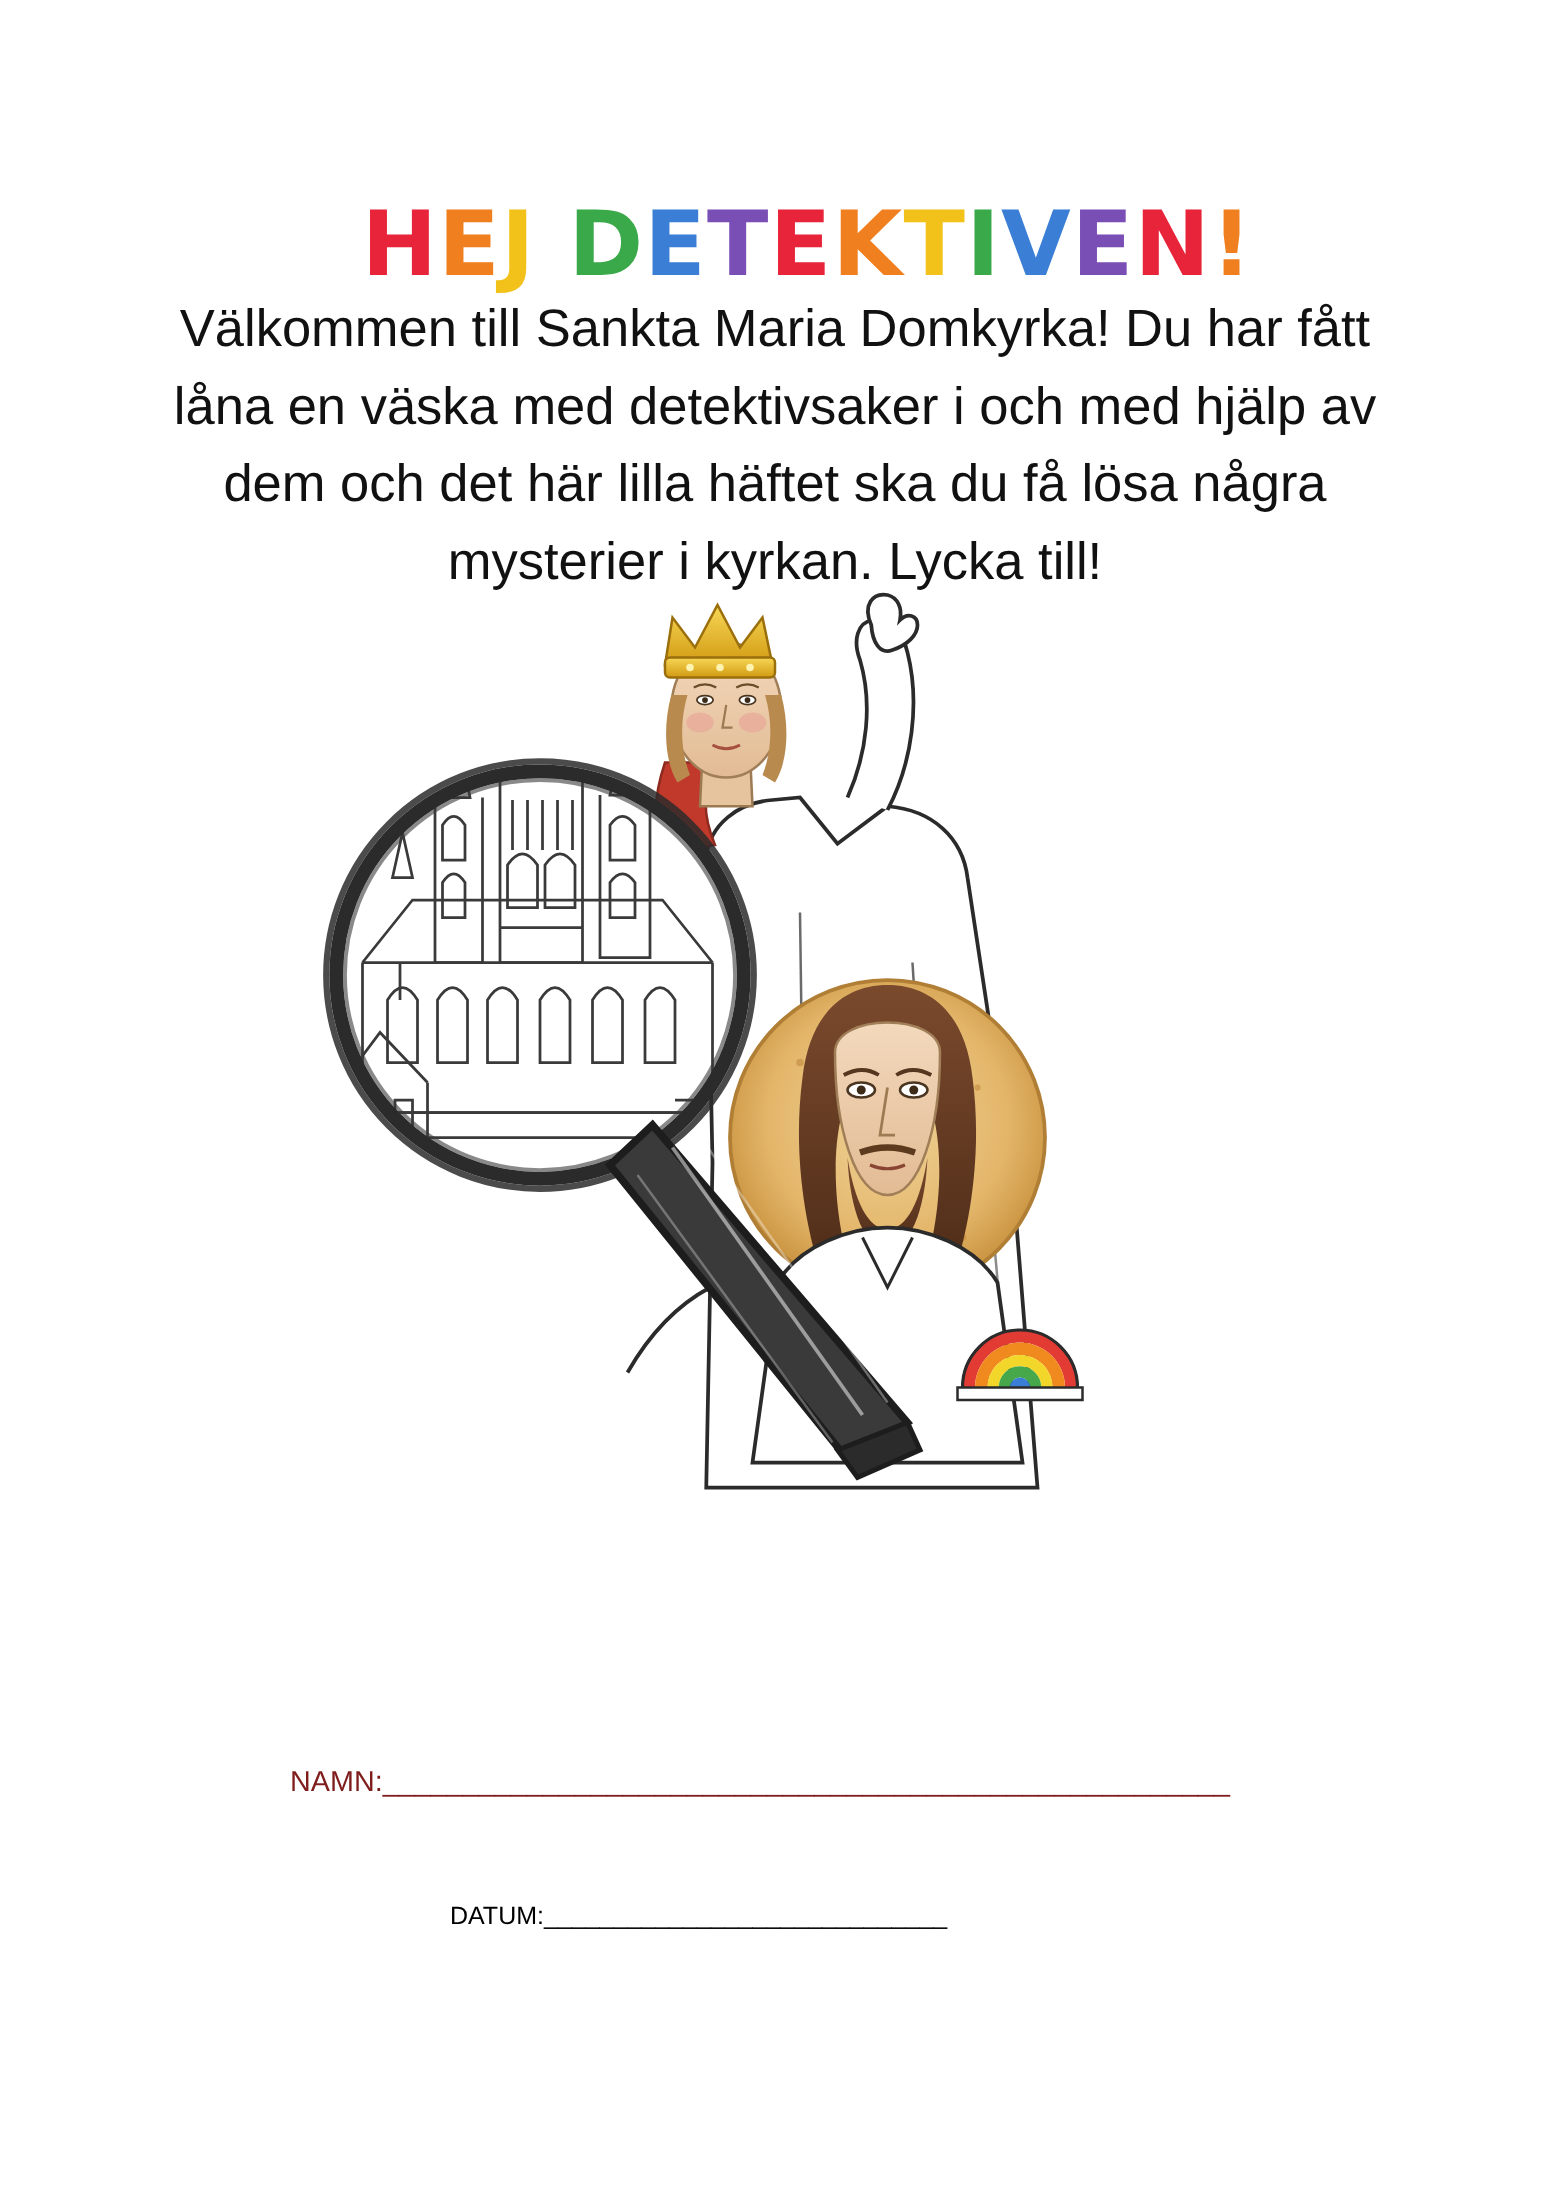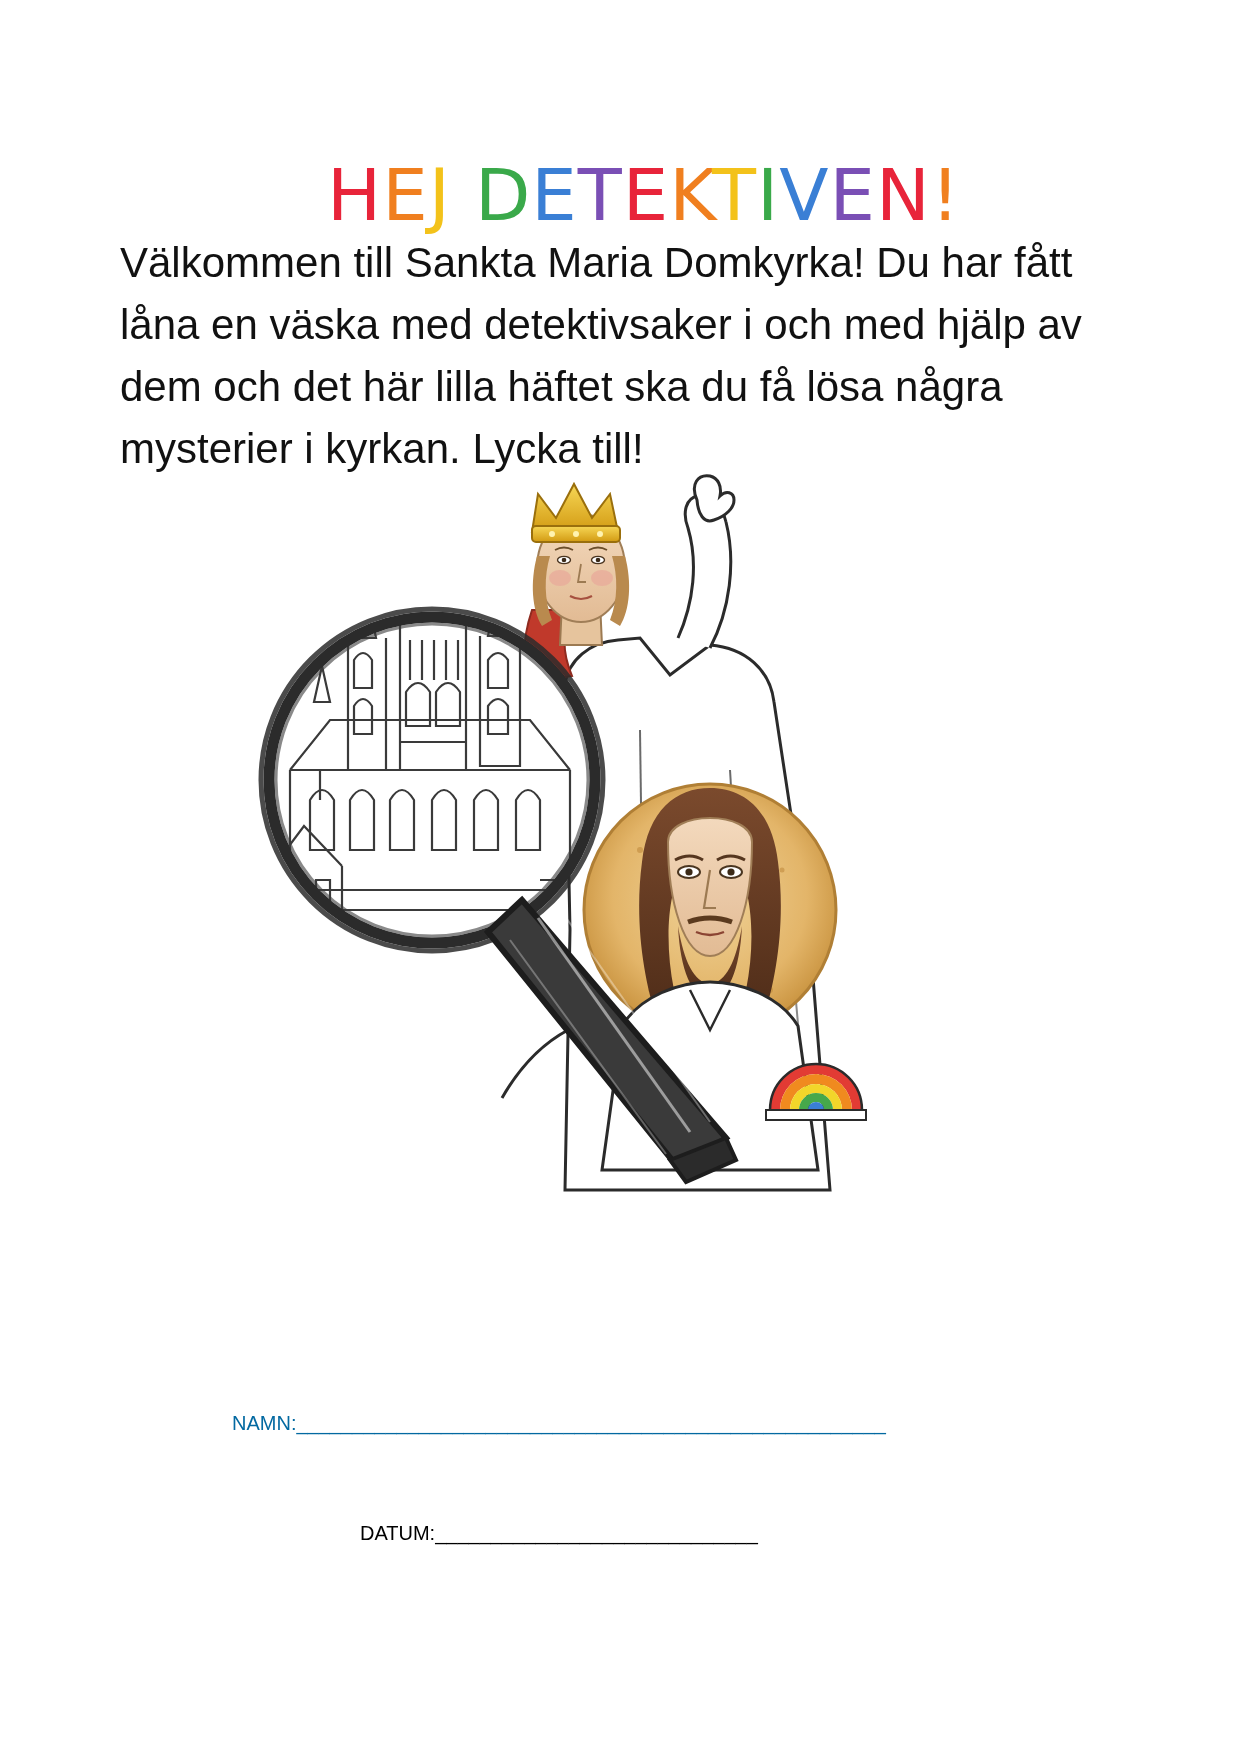--- a/index.html
+++ b/index.html
@@ -16,34 +16,35 @@
   }
 
   
   .title {
     position: absolute;
     top: 82px;
     left: 0;
     width: 1240px;
     text-align: center;
     font-family: "DejaVu Sans", sans-serif;
-    font-weight: normal;
+    font-weight: bold;
     font-size: 72px;
     letter-spacing: 1px;
     line-height: 1.05;
     white-space: pre;
   }
   .title span { display: inline; }
 
   
   .intro {
     position: absolute;
     top: 190px;
     left: 120px;
     width: 1000px;
+    text-align: center;
     font-family: "Liberation Sans", sans-serif;
     font-size: 42px;
     line-height: 1.48;
     color: #111111;
   }
 
   
   .illustration {
     position: absolute;
     top: 470px;
@@ -52,22 +53,22 @@
     height: 760px;
   }
   .illustration svg { display: block; }
 
   
   .field-namn {
     position: absolute;
     left: 232px;
     top: 1412px;
     font-family: "Liberation Sans", sans-serif;
-    font-size: 20px;
-    color: #0369a1;
+    font-size: 23px;
+    color: #7f1d1d;
     letter-spacing: 0px;
     white-space: pre;
   }
   .field-datum {
     position: absolute;
     left: 360px;
     top: 1522px;
     font-family: "Liberation Sans", sans-serif;
     font-size: 20px;
     color: #000;

